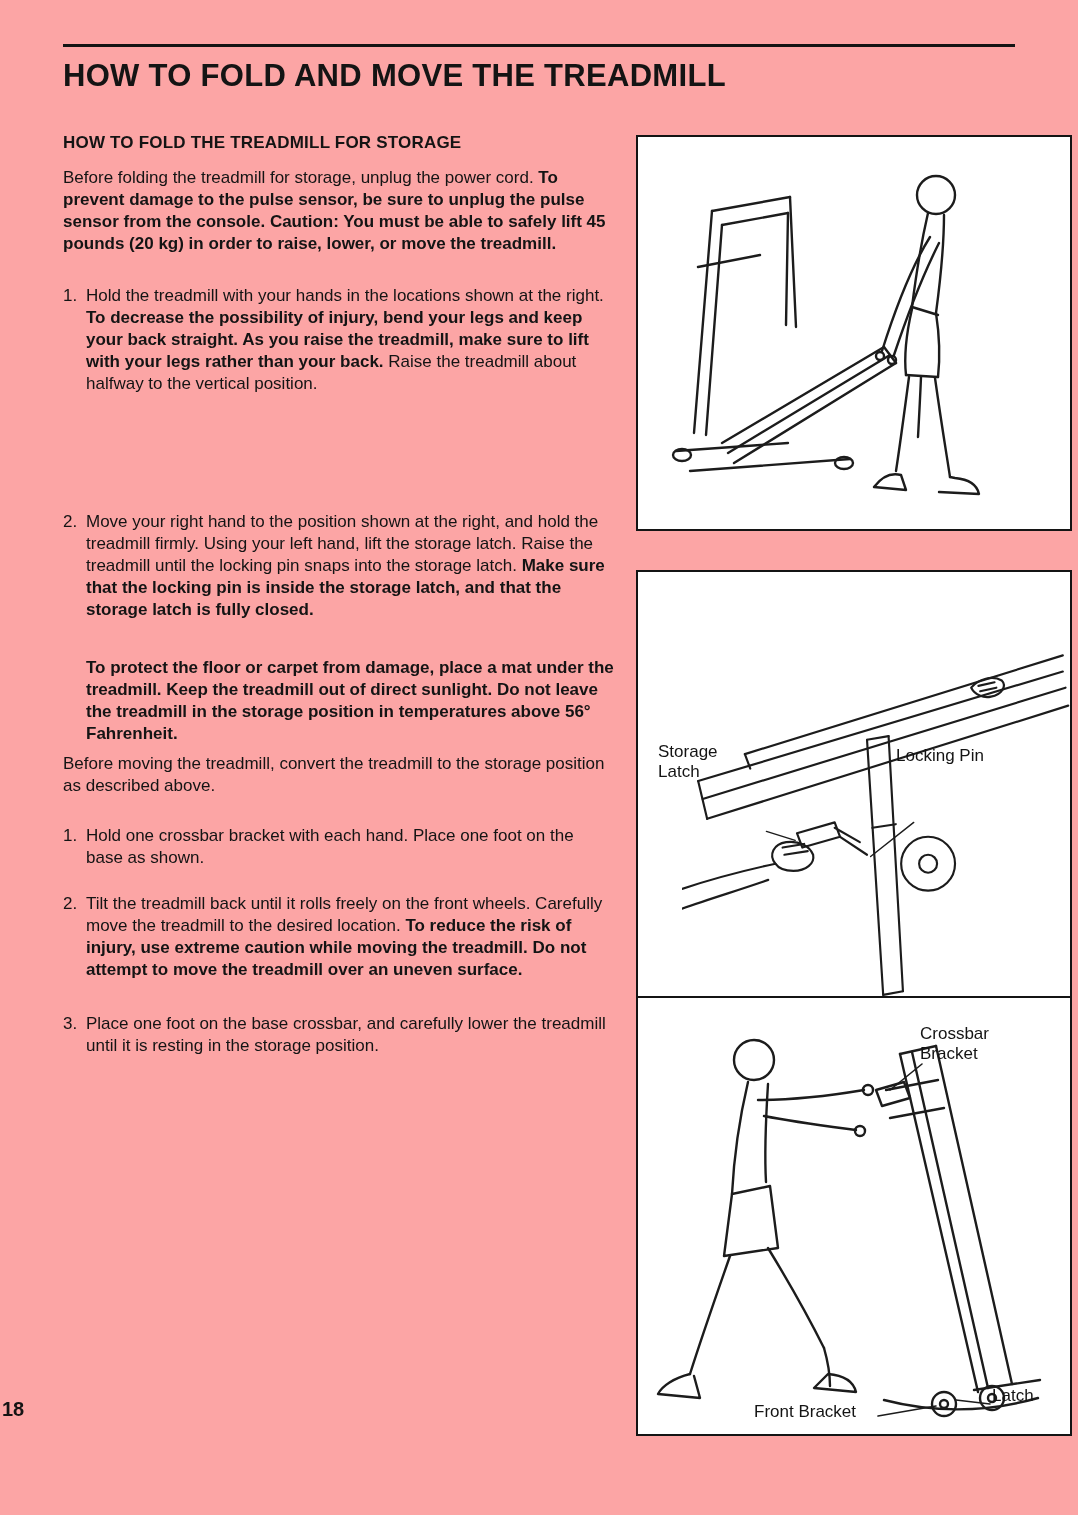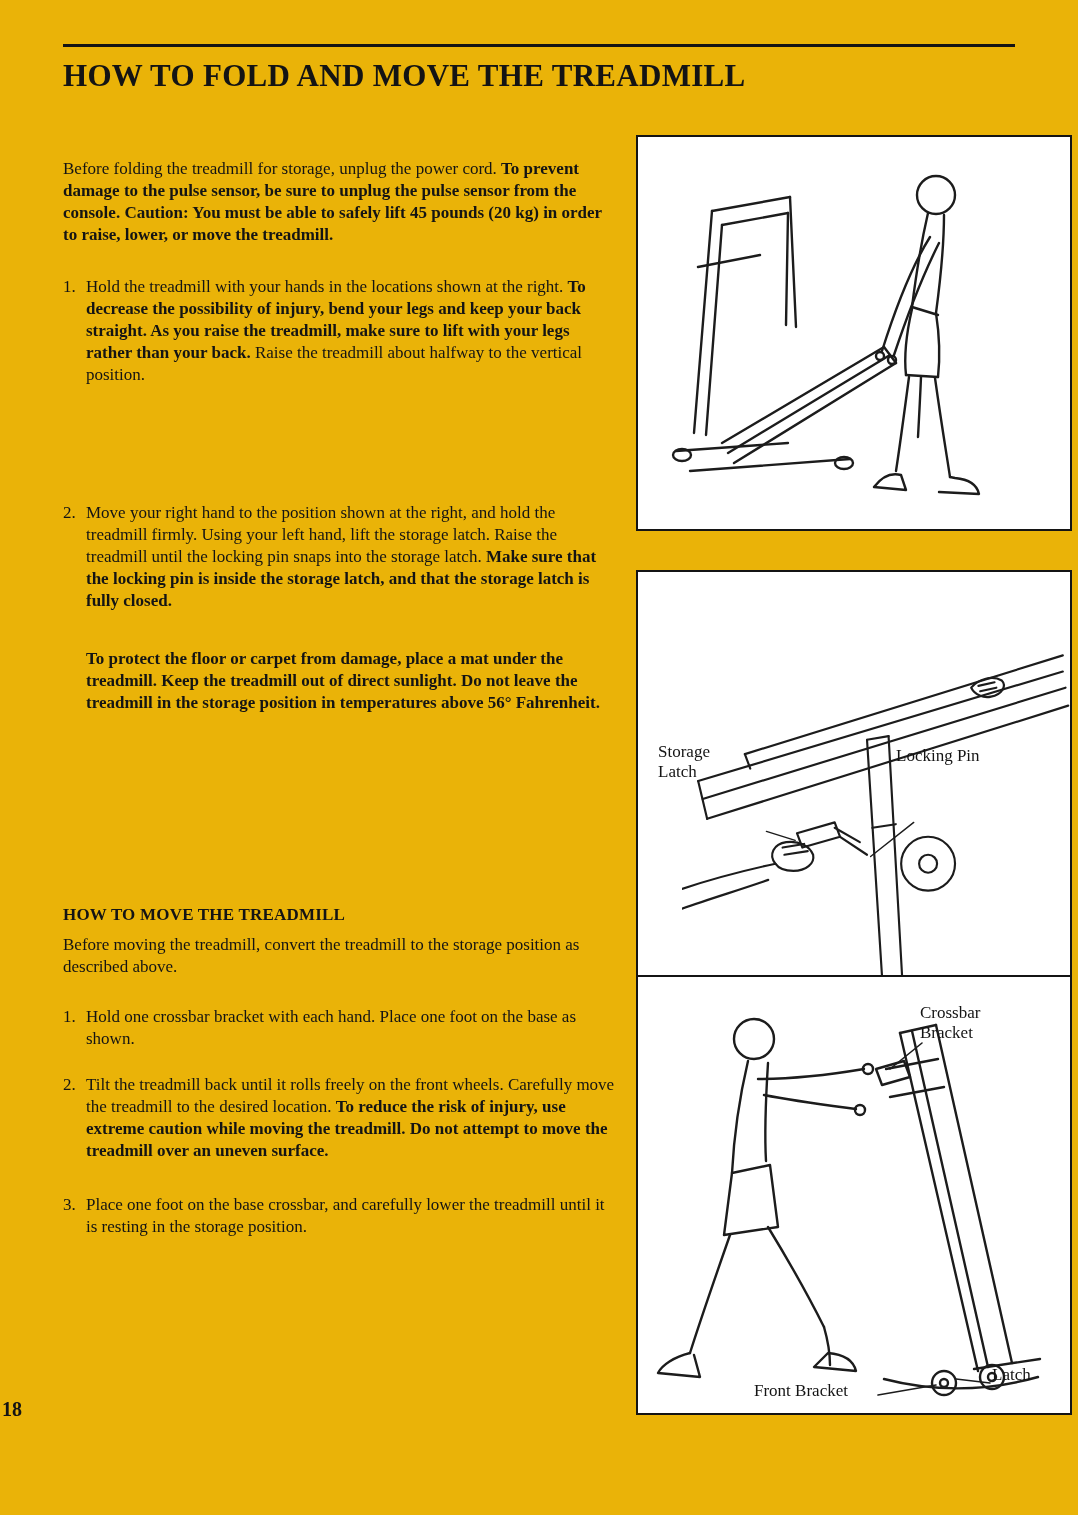--- a/index.html
+++ b/index.html
@@ -1,82 +1,82 @@
 <!DOCTYPE html>
 <html><head>
 <meta charset="utf-8">
 <style>
   * { margin:0; padding:0; box-sizing:border-box; }
   html,body { background:#ffffff; }
   .page {
-    position:relative; width:1078px; height:1515px; background:#eab308;
-    font-family:Liberation Serif, serif; color:#141414; overflow:hidden;
+    position:relative; width:1078px; height:1515px; background:#fca5a5;
+    font-family:Liberation Sans, sans-serif; color:#141414; overflow:hidden;
   }
   .top-rule { position:absolute; left:63px; width:952px; top:44px; height:3px; background:#141414; }
   .doc-title {
     position:absolute; left:63px; top:58px; font-size:31px; font-weight:bold;
     letter-spacing:0.3px; white-space:nowrap;
   }
   .left-col { position:absolute; left:63px; top:132px; width:552px; font-size:17px; line-height:22px; }
   .section-heading { font-weight:bold; font-size:17px; letter-spacing:0.2px; }
-  .para { margin-top:26px; }
+  .para { margin-top:13px; }
   b, strong { font-weight:bold; }
   .step { display:flex; }
   .step-num { flex:0 0 23px; }
   .step-body { flex:1; }
   .m30 { margin-top:30px; }
   .m116 { margin-top:116px; }
   .m36 { margin-top:36px; }
   .m190 { margin-top:190px; }
   .m26 { margin-top:8px; }
   .m28 { margin-top:28px; }
   .m24 { margin-top:24px; }
   .m32 { margin-top:32px; }
   .note { padding-left:23px; font-weight:bold; }
   .figure {
     position:absolute; left:636px; width:436px; border:2px solid #141414; background:#fff;
   }
   #fig-lift  { top:135px;  height:396px; }
   #fig-latch { top:570px;  height:512px;padding-left:44px; }
-  #fig-move  { top:975px; height:440px; }
+  #fig-move  { top:996px; height:440px; }
   .figure svg { display:block; width:100%; height:100%; }
   .fig-label { position:absolute; font-size:17px; line-height:20px; color:#141414; }
   #lbl-storage-latch { left:20px;  top:170px; width:76px;  }
   #lbl-locking-pin   { left:258px; top:174px; width:120px; }
   #lbl-crossbar      { left:282px; top:26px;  width:92px;  }
   #lbl-front-wheels  { left:116px; top:404px; width:140px; }
   #lbl-base          { left:354px; top:388px; width:70px;  }
   .page-num { position:absolute; left:2px; top:1398px; font-size:20px; font-weight:bold; }
 </style>
 </head>
 <body>
 
 <div class="page">
 
   <div class="top-rule"></div>
   <h1 class="doc-title">HOW TO FOLD AND MOVE THE TREADMILL</h1>
 
   <div class="left-col">
 
+    <div class="section-heading">HOW TO FOLD THE TREADMILL FOR STORAGE</div>
 
     <p class="para"><span>Before folding the treadmill for storage, unplug the power cord. </span><strong>To prevent damage to the pulse sensor, be sure to unplug the pulse sensor from the console. Caution: You must be able to safely lift 45 pounds (20 kg) in order to raise, lower, or move the treadmill.</strong></p>
 
     <div class="step m30">
       <span class="step-num">1.</span>
       <div class="step-body"><span>Hold the treadmill with your hands in the locations shown at the right. </span><strong>To decrease the possibility of injury, bend your legs and keep your back straight. As you raise the treadmill, make sure to lift with your legs rather than your back. </strong><span>Raise the treadmill about halfway to the vertical position.</span></div>
     </div>
 
     <div class="step m116">
       <span class="step-num">2.</span>
       <div class="step-body"><span>Move your right hand to the position shown at the right, and hold the treadmill firmly. Using your left hand, lift the storage latch. Raise the treadmill until the locking pin snaps into the storage latch. </span><strong>Make sure that the locking pin is inside the storage latch, and that the storage latch is fully closed.</strong></div>
     </div>
 
     <p class="note m36">To protect the floor or carpet from damage, place a mat under the treadmill. Keep the treadmill out of direct sunlight. Do not leave the treadmill in the storage position in temperatures above 56° Fahrenheit.</p>
 
-    <div class="section-heading m190">HOW TO MOVE THE TREADMILL</div>
 
     <p class="m26">Before moving the treadmill, convert the treadmill to the storage position as described above.</p>
 
     <div class="step m28">
       <span class="step-num">1.</span>
       <div class="step-body">Hold one crossbar bracket with each hand. Place one foot on the base as shown.</div>
     </div>
 
     <div class="step m24">
       <span class="step-num">2.</span>

